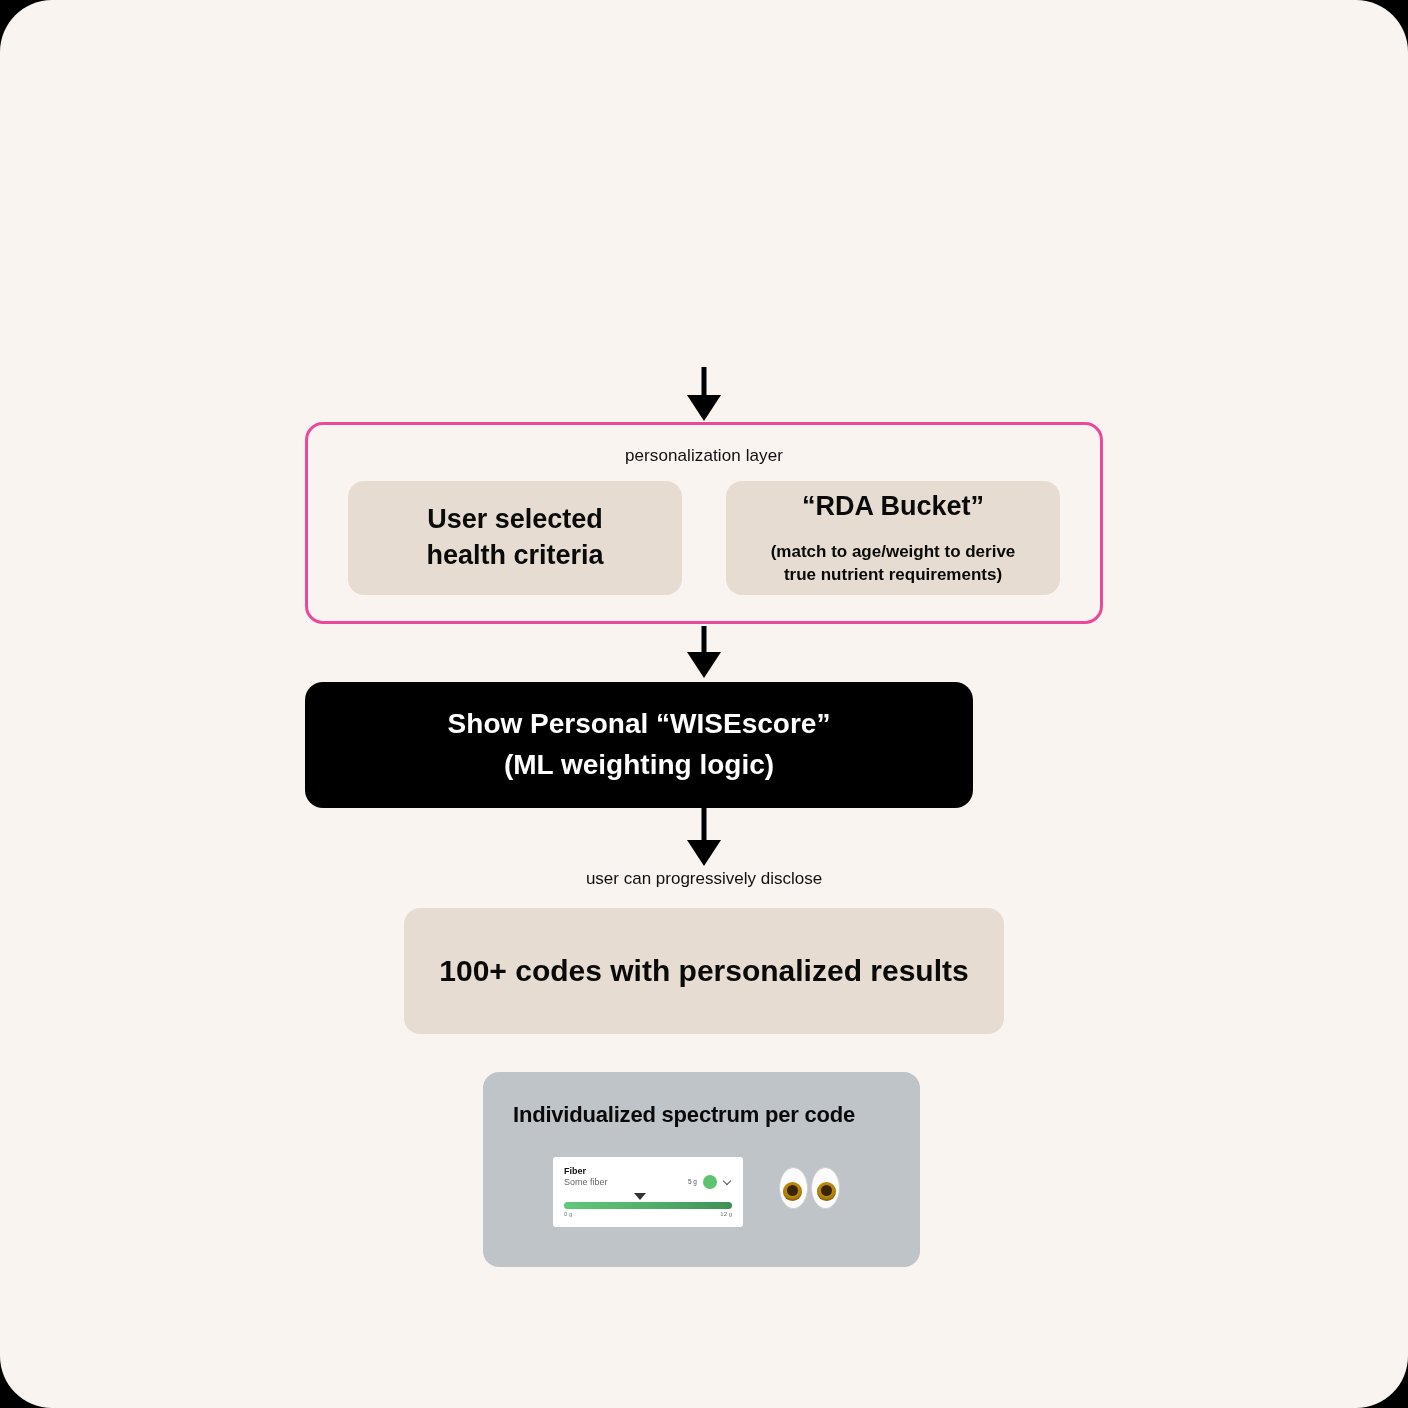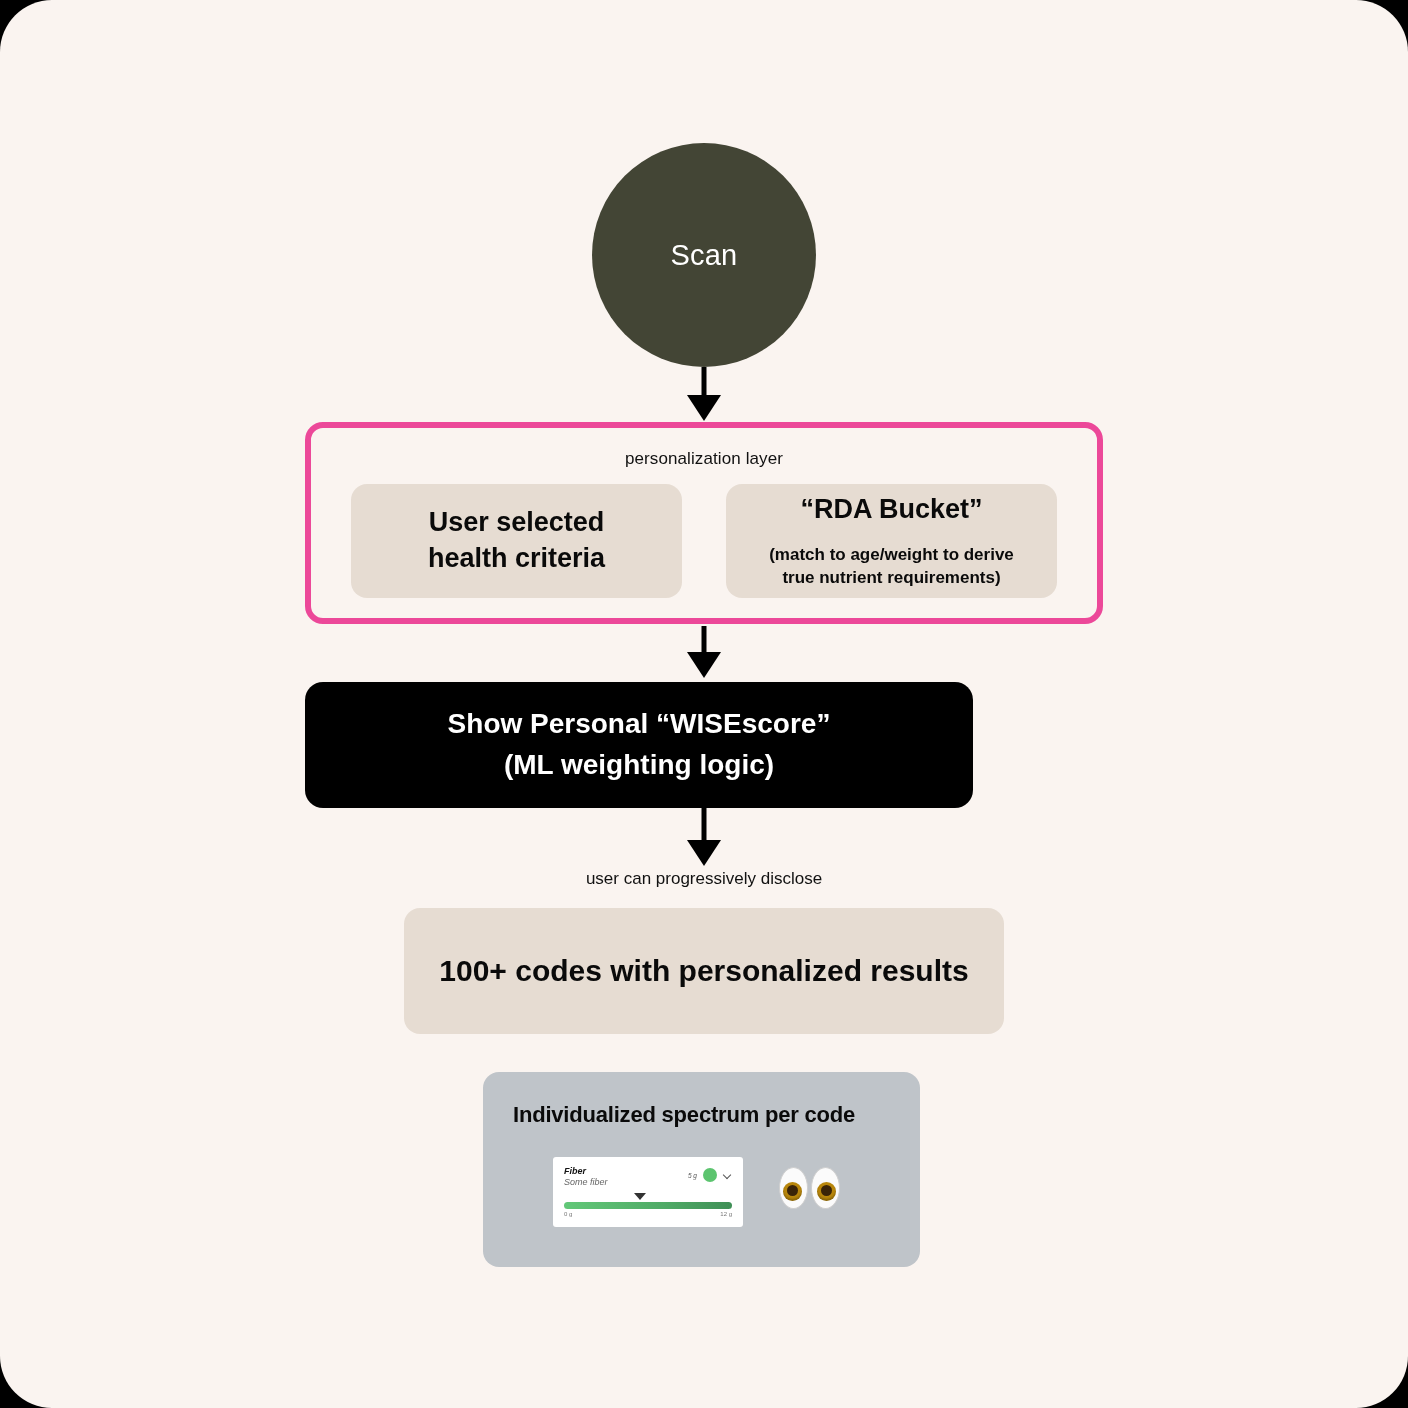--- a/index.html
+++ b/index.html
@@ -85,21 +85,21 @@
   #arrow-3 .head { top: 32px; }
 
   
   .personalization-layer {
     position: absolute;
     left: 305px;
     top: 422px;
     width: 798px;
     height: 202px;
     box-sizing: border-box;
-    border: 6px solid #ec4899;
+    border: 3px solid #ec4899;
     border-radius: 18px;
     background: transparent;
   }
   .personalization-layer .layer-title {
     position: absolute;
     top: 21px;
     left: 0;
     width: 100%;
     text-align: center;
     font-size: 17px;
@@ -225,23 +225,22 @@
     top: 85px;
     width: 190px;
     height: 70px;
     background: #ffffff;
     border-radius: 3px;
     padding: 9px 11px;
     box-sizing: border-box;
   }
   .fiber-top {
     display: flex;
-    align-items: flex-start;
+    align-items: flex-end;
     justify-content: space-between;
-    font-style: italic;
   }
   .fiber-names { line-height: 1.25; }
   .fiber-title {
     font-size: 9px;
     font-weight: 700;
     color: #111111;
   }
   .fiber-sub {
     font-size: 9px;
     font-weight: 400;
@@ -349,23 +348,20 @@
   .eye.left .iris { left: 3px; }
   .eye.left .pupil { left: 7px; }
   .eye.right .iris { left: 5px; }
   .eye.right .pupil { left: 9px; }
 </style>
 </head>
 <body>
 
 <div id="page">
 
-  <div class="scan-circle">
-    <span class="label">Scan</span>
-  </div>
 
   <div class="arrow" id="arrow-1">
     <div class="stem"></div>
     <div class="head"></div>
   </div>
 
   <div class="personalization-layer">
     <div class="layer-title">personalization layer</div>
     <div class="layer-boxes">
 

